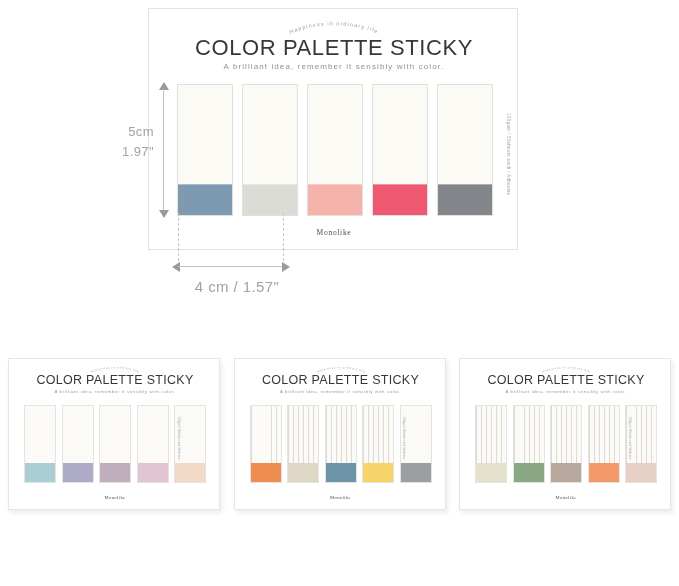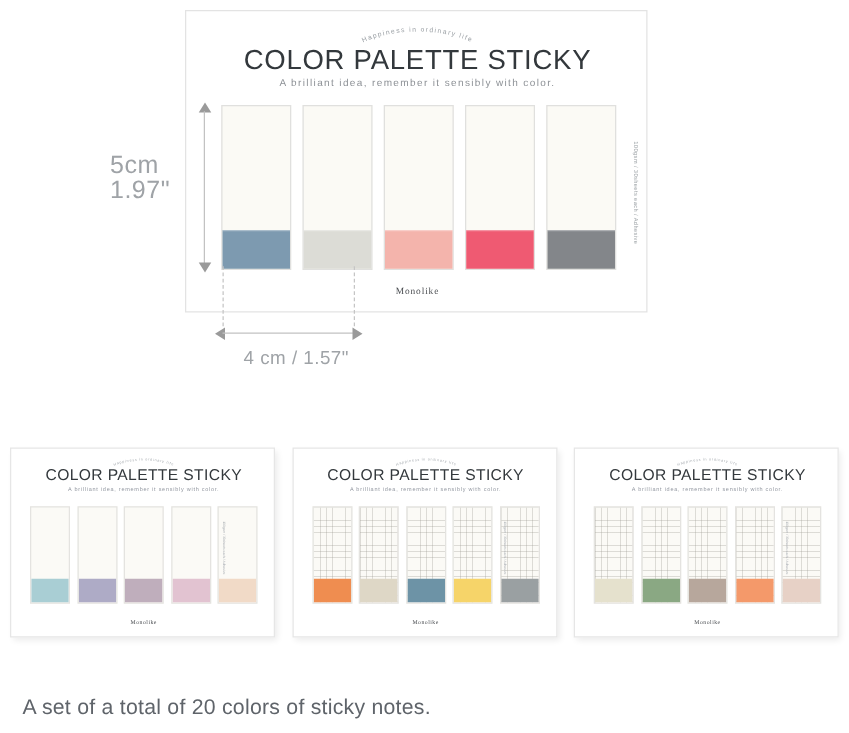--- a/index.html
+++ b/index.html
@@ -103,23 +103,23 @@
     position: absolute; left: 0.5px; bottom: 0;
     width: 0; height: 0;
     border-left: 5px solid transparent;
     border-right: 5px solid transparent;
     border-top: 8px solid #9a9a9a;
   }
   .vlabel {
     position: absolute;
     left: 88px; top: 122px;
     width: 66px;
-    text-align: left;
+    text-align: right;
     color: #9fa3a7;
-    font-size: 20px;
+    font-size: 13px;
     line-height: 20px;
     letter-spacing: 0.4px;
   }
   .guide {
     position: absolute;
     width: 0;
     border-left: 1px dashed #c5c5c5;
   }
   .guide.g1 { left: 178px; top: 213px; height: 48px; }
   .guide.g2 { left: 283px; top: 213px; height: 48px; }
@@ -400,14 +400,13 @@
         <div class="mini-note grid">
             <div class="tab" style="background-color: rgb(231, 209, 198);"></div>
           </div>
       </div>
       <div class="mini-vert">100gsm / 30sheets each / Adhesive</div>
       <div class="mini-brand">Monolike</div>
     </div>
 
   </div>
 
-  <div class="caption">A set of a total of 20 colors of sticky notes.</div>
 </div>
 
 </body></html>

